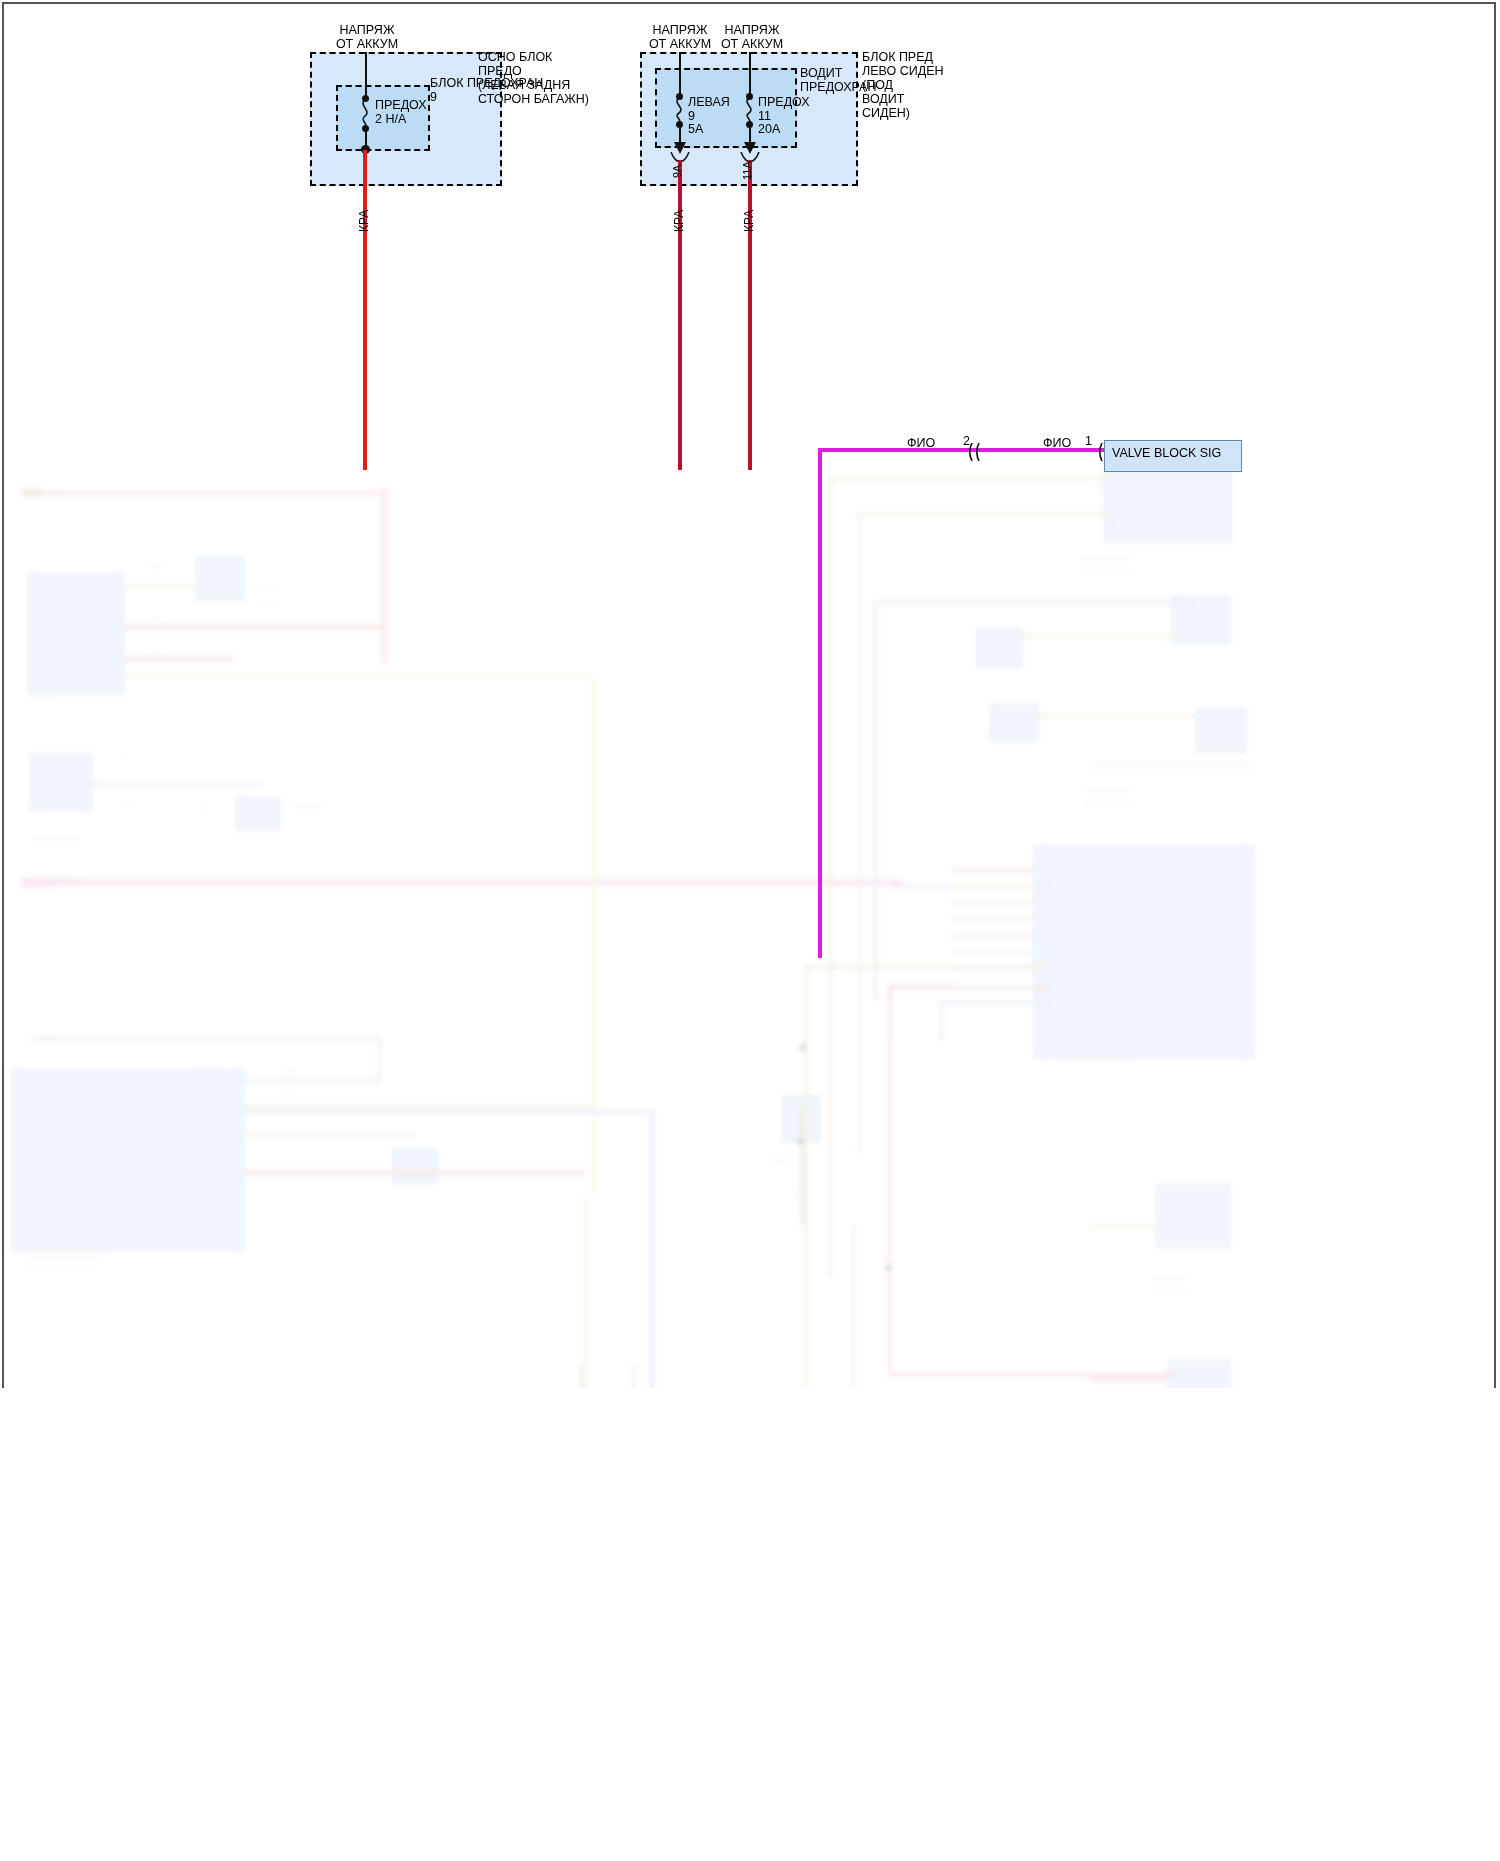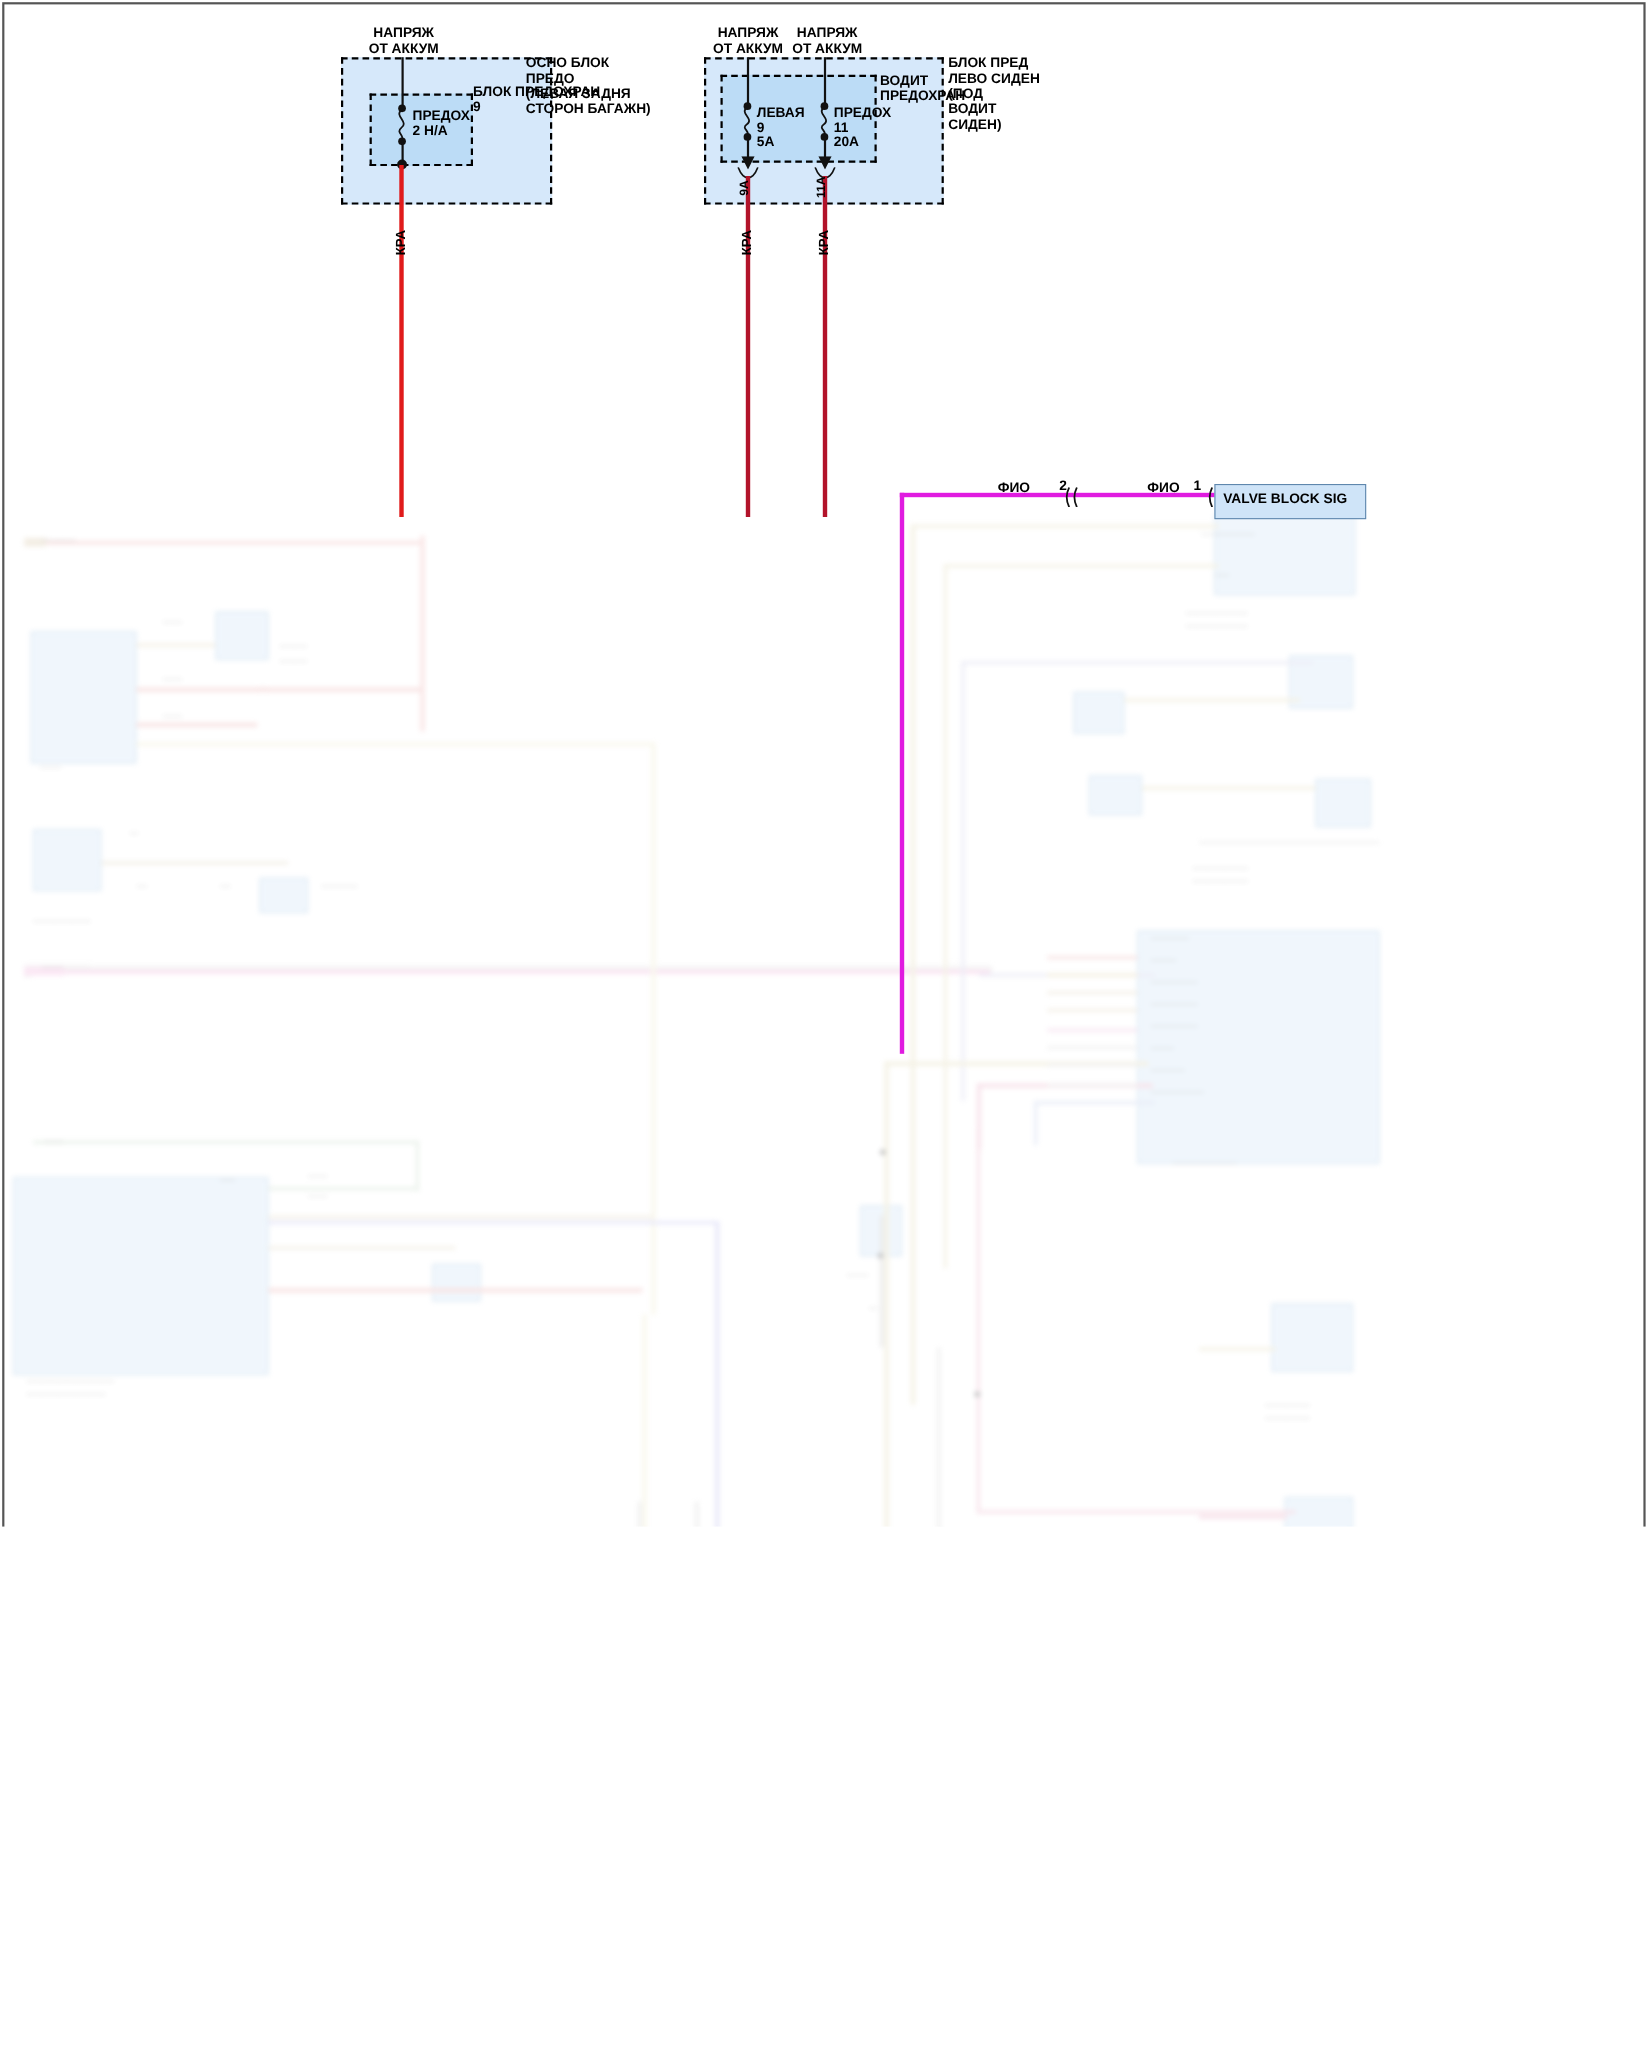--- a/index.html
+++ b/index.html
@@ -1,17 +1,17 @@
 <!DOCTYPE html>
 <html><head>
 <meta charset="utf-8">
 <style>
   html,body{margin:0;padding:0;background:#ffffff;}
   body{font-family:"Liberation Sans", sans-serif;}
-  #page{position:relative;width:1500px;height:1388px;background:#ffffff;overflow:hidden;font-weight:bold;}
+  #page{position:relative;width:1500px;height:1388px;background:#ffffff;overflow:hidden;}
 
   
   .frame{position:absolute;left:2px;top:2px;width:1494px;height:1855px;border:2px solid #555;box-sizing:border-box;}
 
   
   .txt{position:absolute;color:#000;font-size:12.5px;line-height:14px;white-space:pre;}
   .txtc{position:absolute;color:#000;font-size:12.5px;line-height:14px;text-align:center;white-space:pre;}
   .vtxt{position:absolute;color:#000;font-size:12px;white-space:nowrap;
         transform:rotate(-90deg);transform-origin:0 0;}
 

